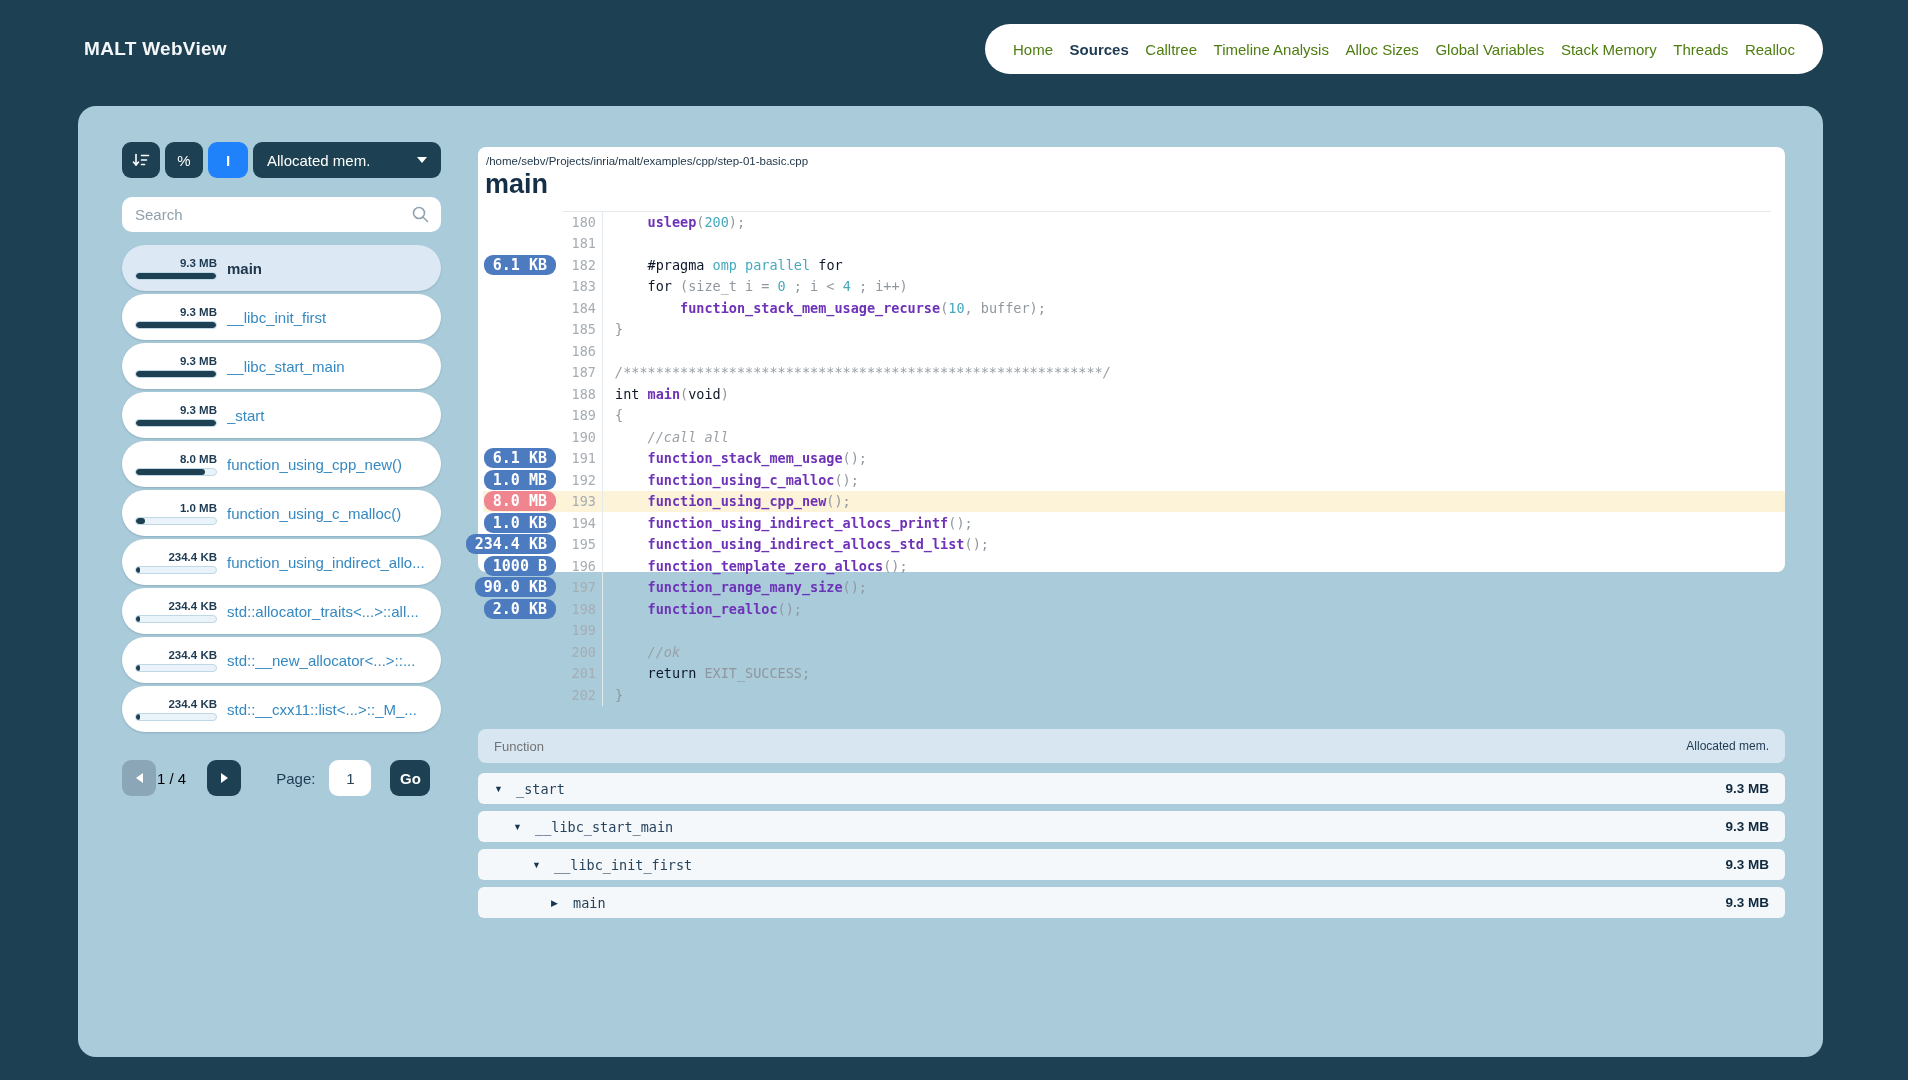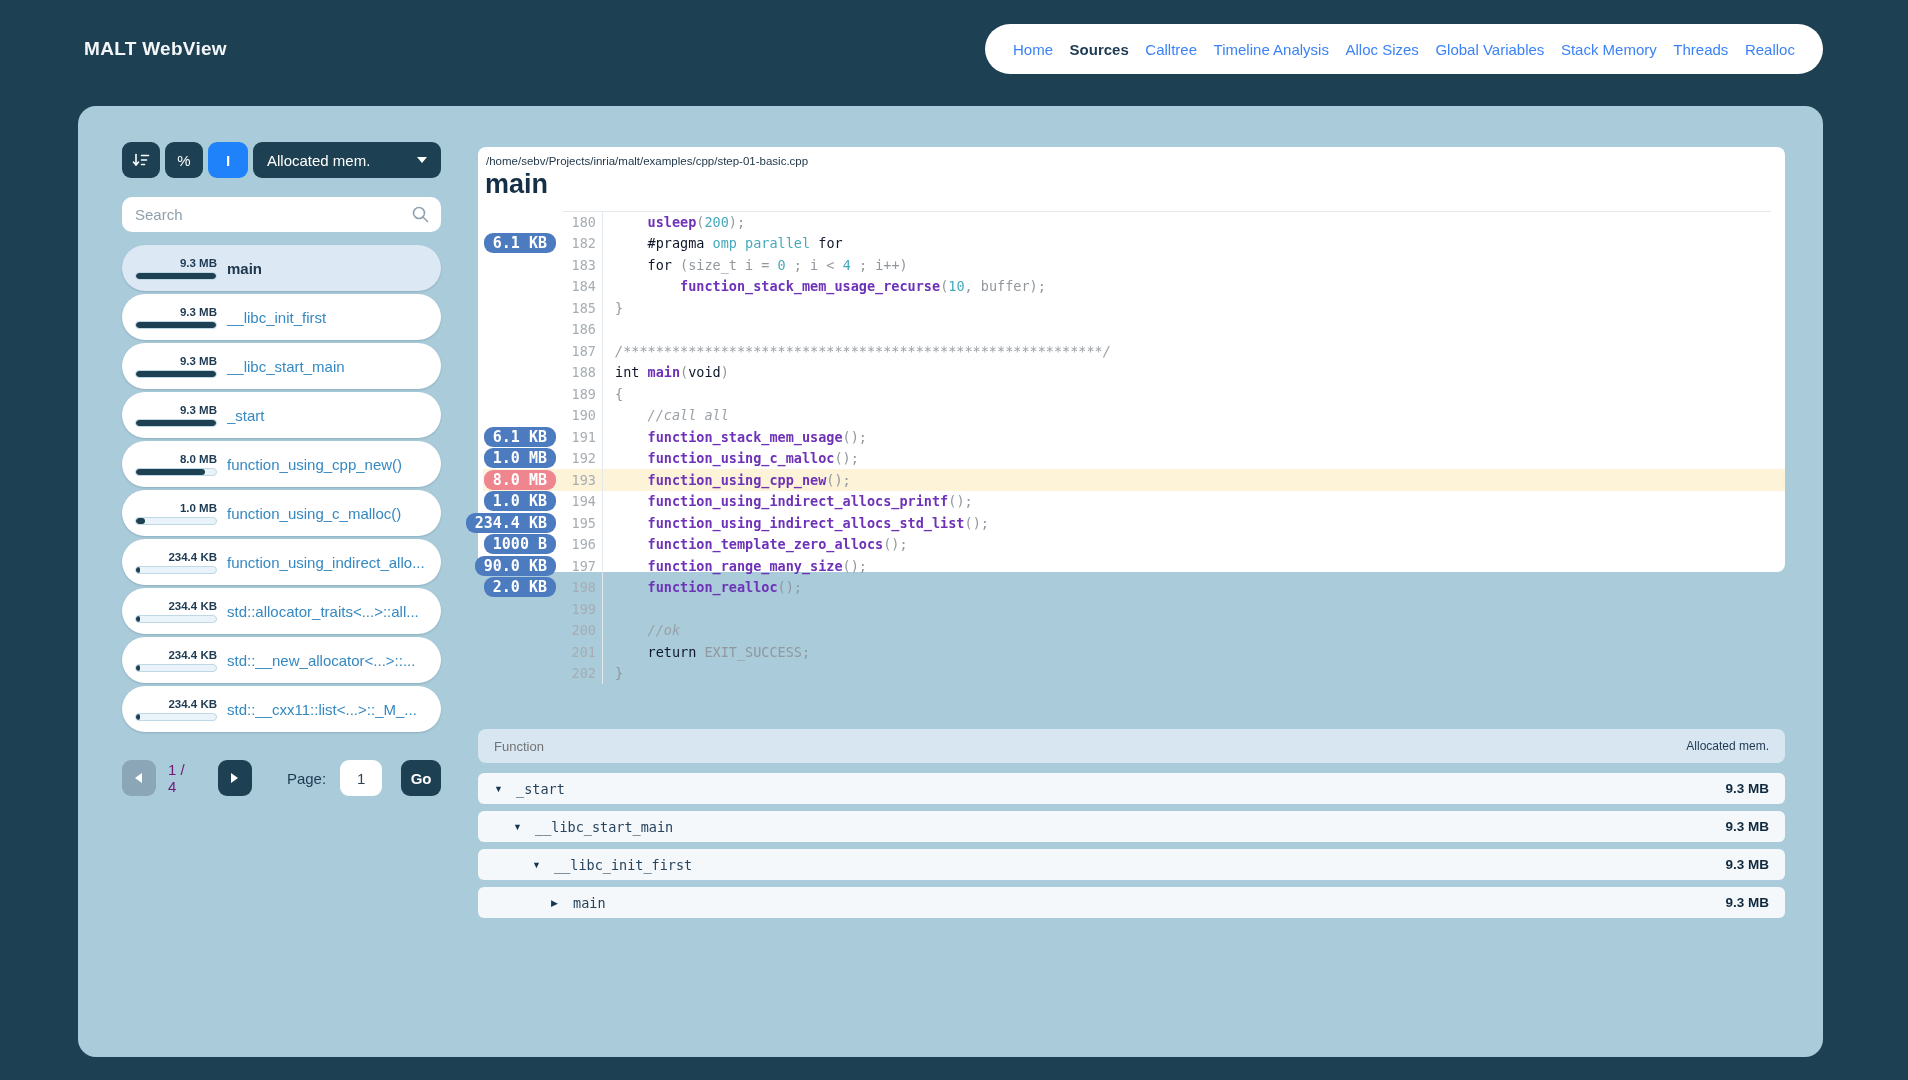--- a/index.html
+++ b/index.html
@@ -7,21 +7,21 @@
   body {
     background:#1d4052;
     font-family:"Liberation Sans", sans-serif;
     position:relative;
     overflow:hidden;
   }
   
   .topbar-title { position:absolute; left:84px; top:38px; color:#f4f7f9; font-size:19px; font-weight:bold; letter-spacing:.3px; }
   .nav-pill { position:absolute; left:985px; top:24px; width:838px; height:50px; background:#ffffff; border-radius:25px;
               display:flex; align-items:center; justify-content:space-between; padding:0 28px; }
-  .nav-item { color:#3b82f6; font-size:15px; cursor:pointer; white-space:nowrap; }
+  .nav-item { color:#4d7c0f; font-size:15px; cursor:pointer; white-space:nowrap; }
   .nav-item.active { color:#1d3a52; font-weight:bold; }
   
   .panel { position:absolute; left:78px; top:106px; width:1745px; height:951px; background:#a9cbda; border-radius:18px; }
   
   .sidebar { position:absolute; left:44px; top:36px; width:319px; }
   .controls { display:flex; gap:5px; }
   .btn-dark { background:#1d4052; color:#fff; border:none; border-radius:9px; height:36px; font-size:15px; cursor:pointer;
               display:flex; align-items:center; justify-content:center; font-family:"Liberation Sans",sans-serif; }
   .btn-sort { width:38px; }
   .btn-pct  { width:38px; }
@@ -42,21 +42,21 @@
   .func-bar { width:82px; height:8px; background:#eaf3f9; border:1px solid #bed8e6; border-radius:5px; overflow:hidden; }
   .func-fill { height:100%; background:#1d4052; border-radius:4px; min-width:4px; }
   .func-name { margin-left:10px; font-size:15px; color:#3589c2; white-space:nowrap; overflow:hidden; text-overflow:clip; }
   .func-item.selected .func-name { color:#20374d; font-weight:bold; }
   .pagination { margin-top:28px; display:flex; align-items:center; }
   .page-btn { width:34px; height:36px; border:none; border-radius:9px; cursor:pointer; display:flex; align-items:center; justify-content:center; }
   .page-btn.prev { background:#8ba7b7; }
   .page-btn.next { background:#1d4052; margin-left:21px; }
   .tri-left  { width:0; height:0; border-top:5px solid transparent; border-bottom:5px solid transparent; border-right:7px solid #fff; }
   .tri-right { width:0; height:0; border-top:5px solid transparent; border-bottom:5px solid transparent; border-left:7px solid #fff; }
-  .page-pos { margin-left:12px; font-size:15px; color:#701a75; }
+  .page-pos { margin-left:1px; font-size:15px; color:#000000; }
   .page-label { margin-left:35px; font-size:15px; color:#1d3a52; }
   .page-input { margin-left:14px; width:42px; height:36px; border:none; border-radius:9px; text-align:center; font-size:15px;
                 color:#2c4257; font-family:"Liberation Sans",sans-serif; outline:none; }
   .go-btn { margin-left:19px; width:40px; height:36px; border:none; border-radius:9px; background:#1d4052; color:#fff;
             font-size:15px; font-weight:bold; cursor:pointer; font-family:"Liberation Sans",sans-serif; }
   
   .card { position:absolute; left:400px; top:41px; width:1307px; height:425px; background:#fff; border-radius:8px; padding:8px 0 0 5px; }
   .src-path { font-size:11.5px; color:#22394c; padding-left:3px; }
   .src-title { font-size:27px; font-weight:800; color:#152f47; margin-top:2px; padding-left:2px; }
   .code-block { margin-top:11px; position:relative; }
@@ -244,20 +244,25 @@
   <main class="card">
     <div class="src-path">/home/sebv/Projects/inria/malt/examples/cpp/step-01-basic.cpp</div>
     <h2 class="src-title">main</h2>
     <div class="code-block">
         <div class="code-row">
           <div class="badge-cell"></div>
           <div class="lineno">180</div>
           <div class="code-text"><span class="tok-pl">    </span><span class="tok-fn">usleep</span><span class="tok-pl">(</span><span class="tok-num">200</span><span class="tok-pl">);</span></div>
         </div>
         <div class="code-row">
+          <div class="badge-cell"></div>
+          <div class="lineno">181</div>
+          <div class="code-text"></div>
+        </div>
+        <div class="code-row">
           <div class="badge-cell">
             <span class="badge blue">6.1 KB</span>
           </div>
           <div class="lineno">182</div>
           <div class="code-text"><span class="tok-pl">    </span><span class="tok-kw">#pragma</span><span class="tok-pl"> </span><span class="tok-num">omp parallel</span><span class="tok-pl"> </span><span class="tok-kw">for</span></div>
         </div>
         <div class="code-row">
           <div class="badge-cell"></div>
           <div class="lineno">183</div>
           <div class="code-text"><span class="tok-pl">    </span><span class="tok-kw">for</span><span class="tok-pl"> (size_t i = </span><span class="tok-num">0</span><span class="tok-pl"> ; i &lt; </span><span class="tok-num">4</span><span class="tok-pl"> ; i++)</span></div>

